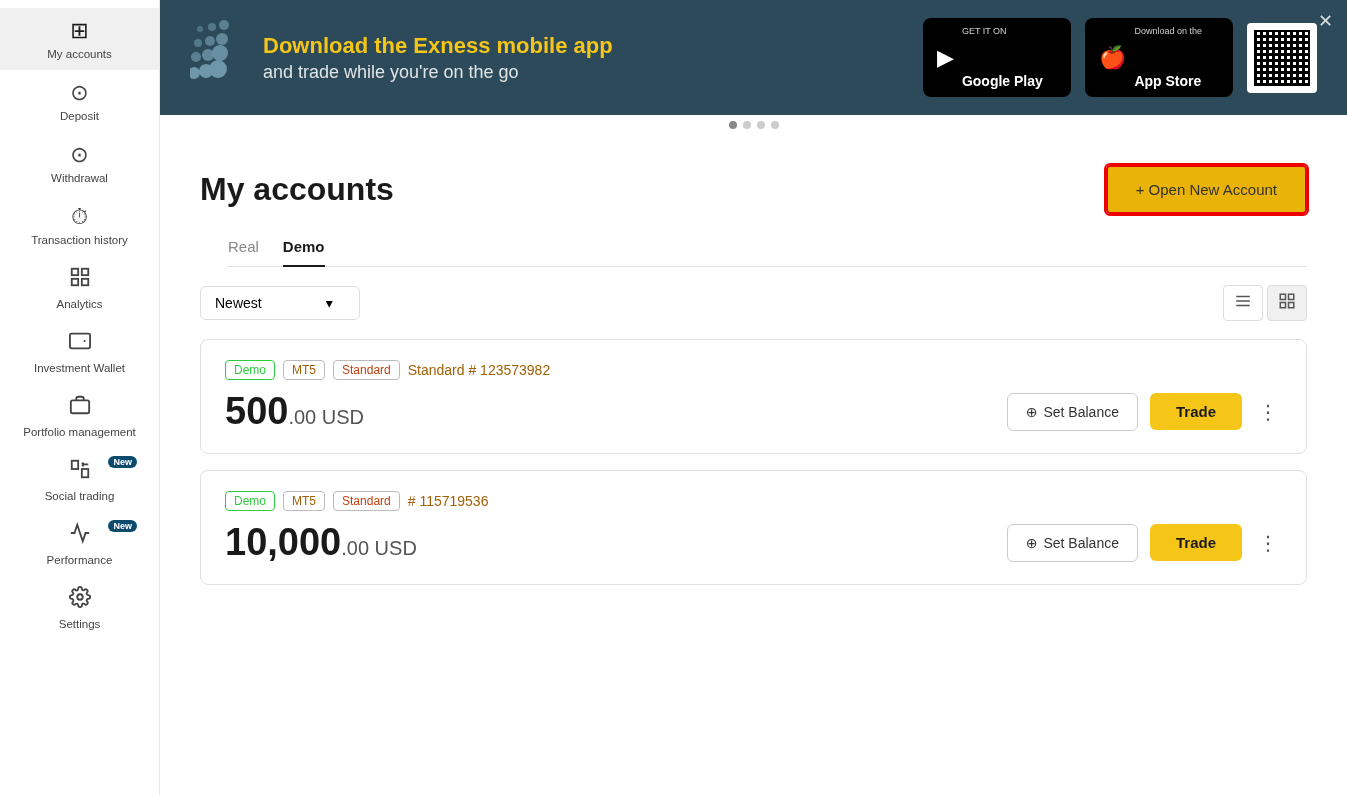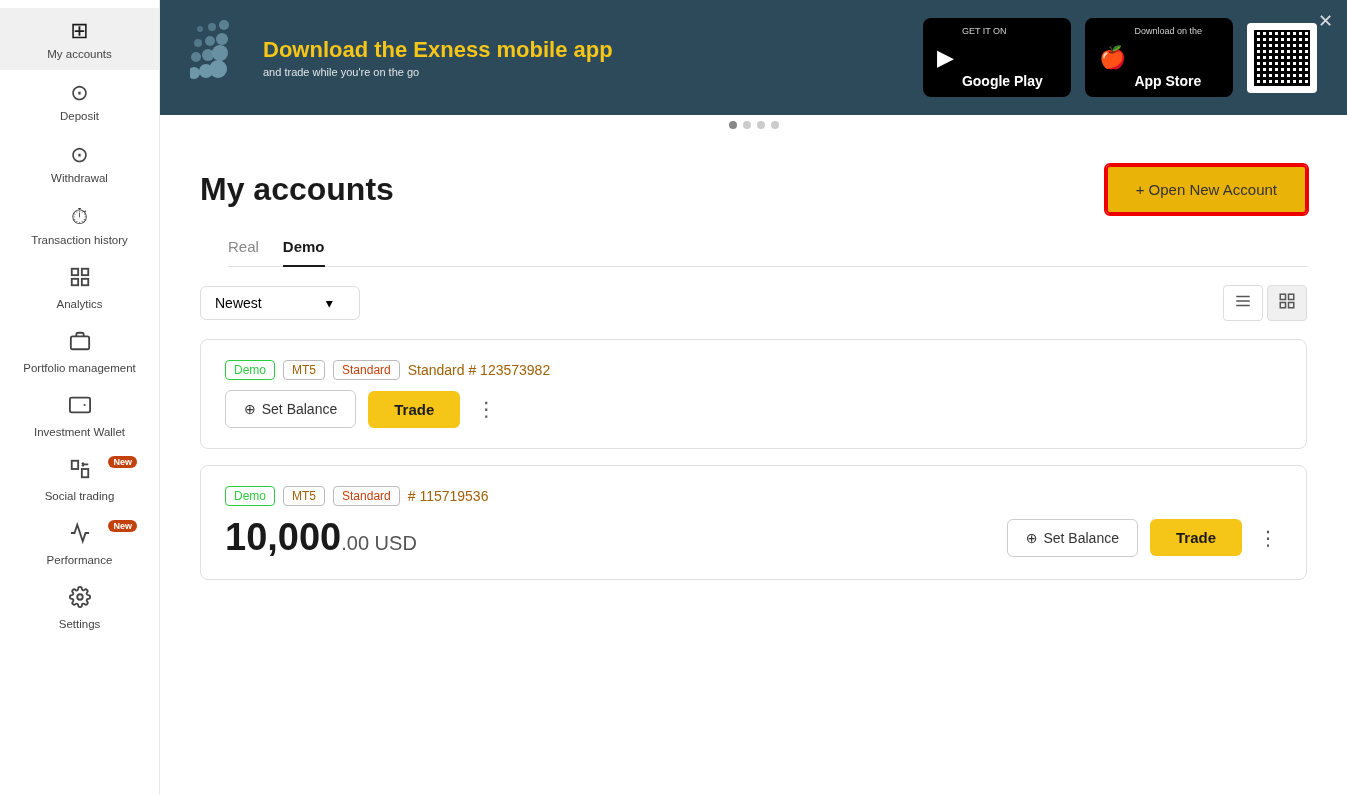--- a/index.html
+++ b/index.html
@@ -34,21 +34,21 @@
       font-size: 22px;
       margin-bottom: 4px;
       color: #444;
     }
     .sidebar-item.active .icon { color: #1a1a1a; }
     .sidebar-item .label { font-size: 11.5px; color: #444; }
     .new-badge {
       position: absolute;
       top: 8px;
       right: 22px;
-      background: #c2410c;
+      background: #0c4a6e;
       color: #fff;
       font-size: 9px;
       font-weight: bold;
       padding: 1px 5px;
       border-radius: 8px;
     }
 
     
     .main {
       flex: 1;
@@ -73,21 +73,21 @@
       align-items: center;
       gap: 18px;
     }
     .banner-dots-logo {
       font-size: 36px;
       opacity: 0.7;
       color: #aac8d8;
     }
     .banner-text h2 { font-size: 22px; font-weight: 400; text-align: right; }
     .banner-text h2 span { color: #f5c518; font-weight: 700; }
-    .banner-text p { font-size: 11px; opacity: 0.85; margin-top: 3px; }
+    .banner-text p { font-size: 18px; opacity: 0.85; margin-top: 3px; }
     .banner-right {
       display: flex;
       align-items: center;
       gap: 14px;
     }
     .store-btn {
       display: flex;
       align-items: center;
       gap: 8px;
       background: #000;
@@ -334,34 +334,34 @@
           <rect x="14" y="3" width="7" height="7"></rect>
           <rect x="3" y="14" width="7" height="7"></rect>
           <rect x="14" y="14" width="7" height="7"></rect>
         </svg>
     </span>
     <span class="label">Analytics</span>
   </div>
   <div class="sidebar-item">
     <span class="icon">
       <svg width="22" height="22" viewBox="0 0 24 24" fill="none" stroke="#444" stroke-width="2">
+          <rect x="1" y="4" width="22" height="16" rx="2"></rect>
+          <path d="M16 12h2"></path>
+        </svg>
+    </span>
+    <span class="label">Investment Wallet</span>
+  </div>
+  <div class="sidebar-item">
+    <span class="icon">
+      <svg width="22" height="22" viewBox="0 0 24 24" fill="none" stroke="#444" stroke-width="2">
           <rect x="2" y="7" width="20" height="14" rx="2"></rect>
           <path d="M16 7V5a2 2 0 0 0-2-2h-4a2 2 0 0 0-2 2v2"></path>
         </svg>
     </span>
     <span class="label">Portfolio management</span>
-  </div>
-  <div class="sidebar-item">
-    <span class="icon">
-      <svg width="22" height="22" viewBox="0 0 24 24" fill="none" stroke="#444" stroke-width="2">
-          <rect x="1" y="4" width="22" height="16" rx="2"></rect>
-          <path d="M16 12h2"></path>
-        </svg>
-    </span>
-    <span class="label">Investment Wallet</span>
   </div>
   <div class="sidebar-item">
     <span class="new-badge">New</span>
     <span class="icon">
       <svg width="22" height="22" viewBox="0 0 24 24" fill="none" stroke="#444" stroke-width="2">
           <rect x="3" y="3" width="7" height="9"></rect>
           <rect x="14" y="12" width="7" height="9"></rect>
           <path d="M14 7h7M14 7l2-2M14 7l2 2"></path>
         </svg>
     </span>
@@ -479,20 +479,23 @@
     </div>
 
     <div class="account-card">
       <div class="card-tags">
         <span class="tag tag-demo">Demo</span>
         <span class="tag tag-mt5">MT5</span>
         <span class="tag tag-standard">Standard</span>
         <span class="card-title">Standard # 123573982</span>
       </div>
       <div class="card-footer">
+        <div class="card-balance">
+          500<span class="decimals">.00 USD</span>
+        </div>
         <div class="card-actions">
           <button class="set-balance-btn">
             <span>⊕</span>
             <span>Set Balance</span>
           </button>
           <button class="trade-btn">Trade</button>
           <button class="more-btn">⋮</button>
         </div>
       </div>
     </div>

